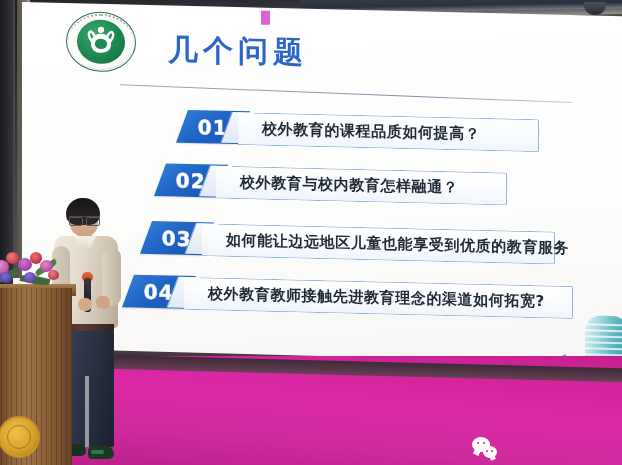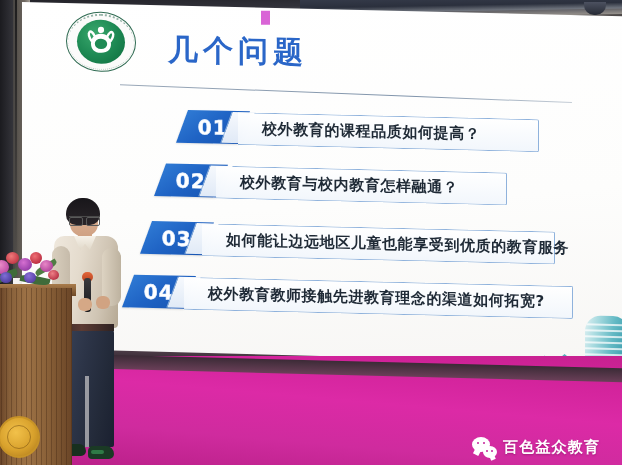--- a/index.html
+++ b/index.html
@@ -420,16 +420,15 @@
     <div class="wechat-icon">
       <div class="wc-big">
         <span class="wc-dot" style="left:4.5px;top:5px"></span>
         <span class="wc-dot" style="left:11px;top:5px"></span>
       </div>
       <div class="wc-small">
         <span class="wc-dot" style="left:3px;top:4px"></span>
         <span class="wc-dot" style="left:8px;top:4px"></span>
       </div>
     </div>
-    <div class="wm-text">百色益众教育</div>
   </div>
 
 </div>
 
 </body></html>

